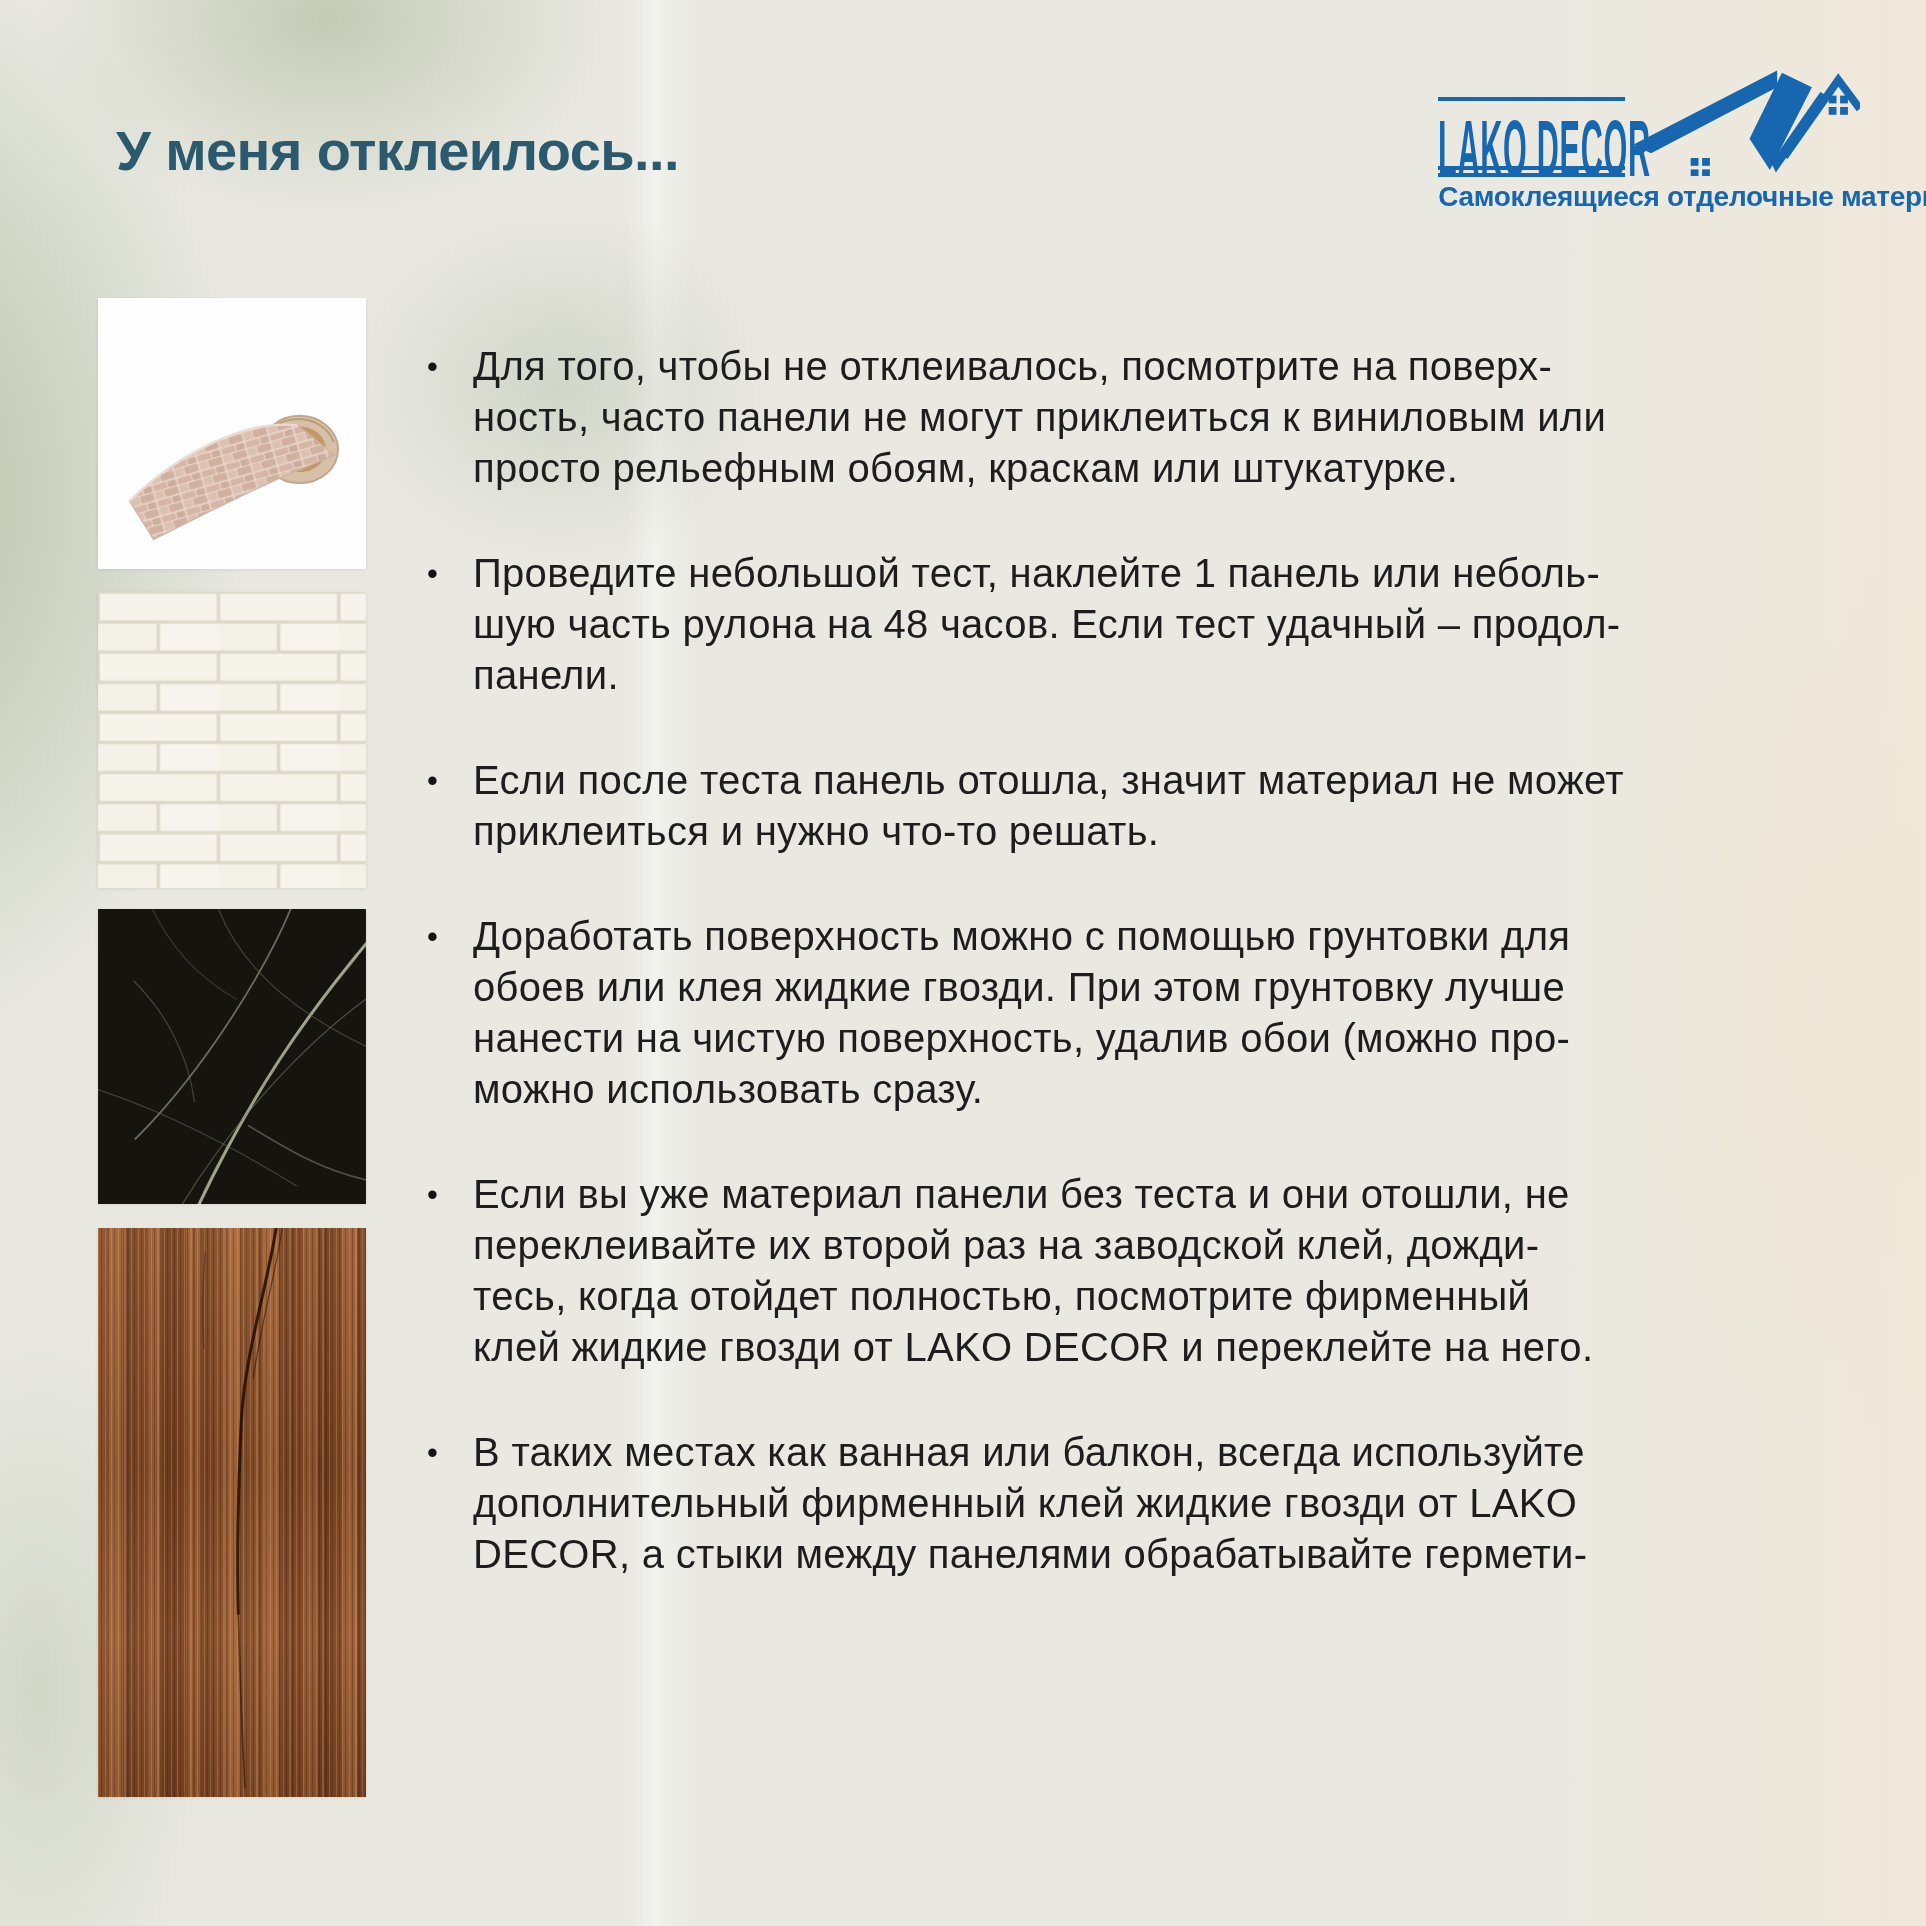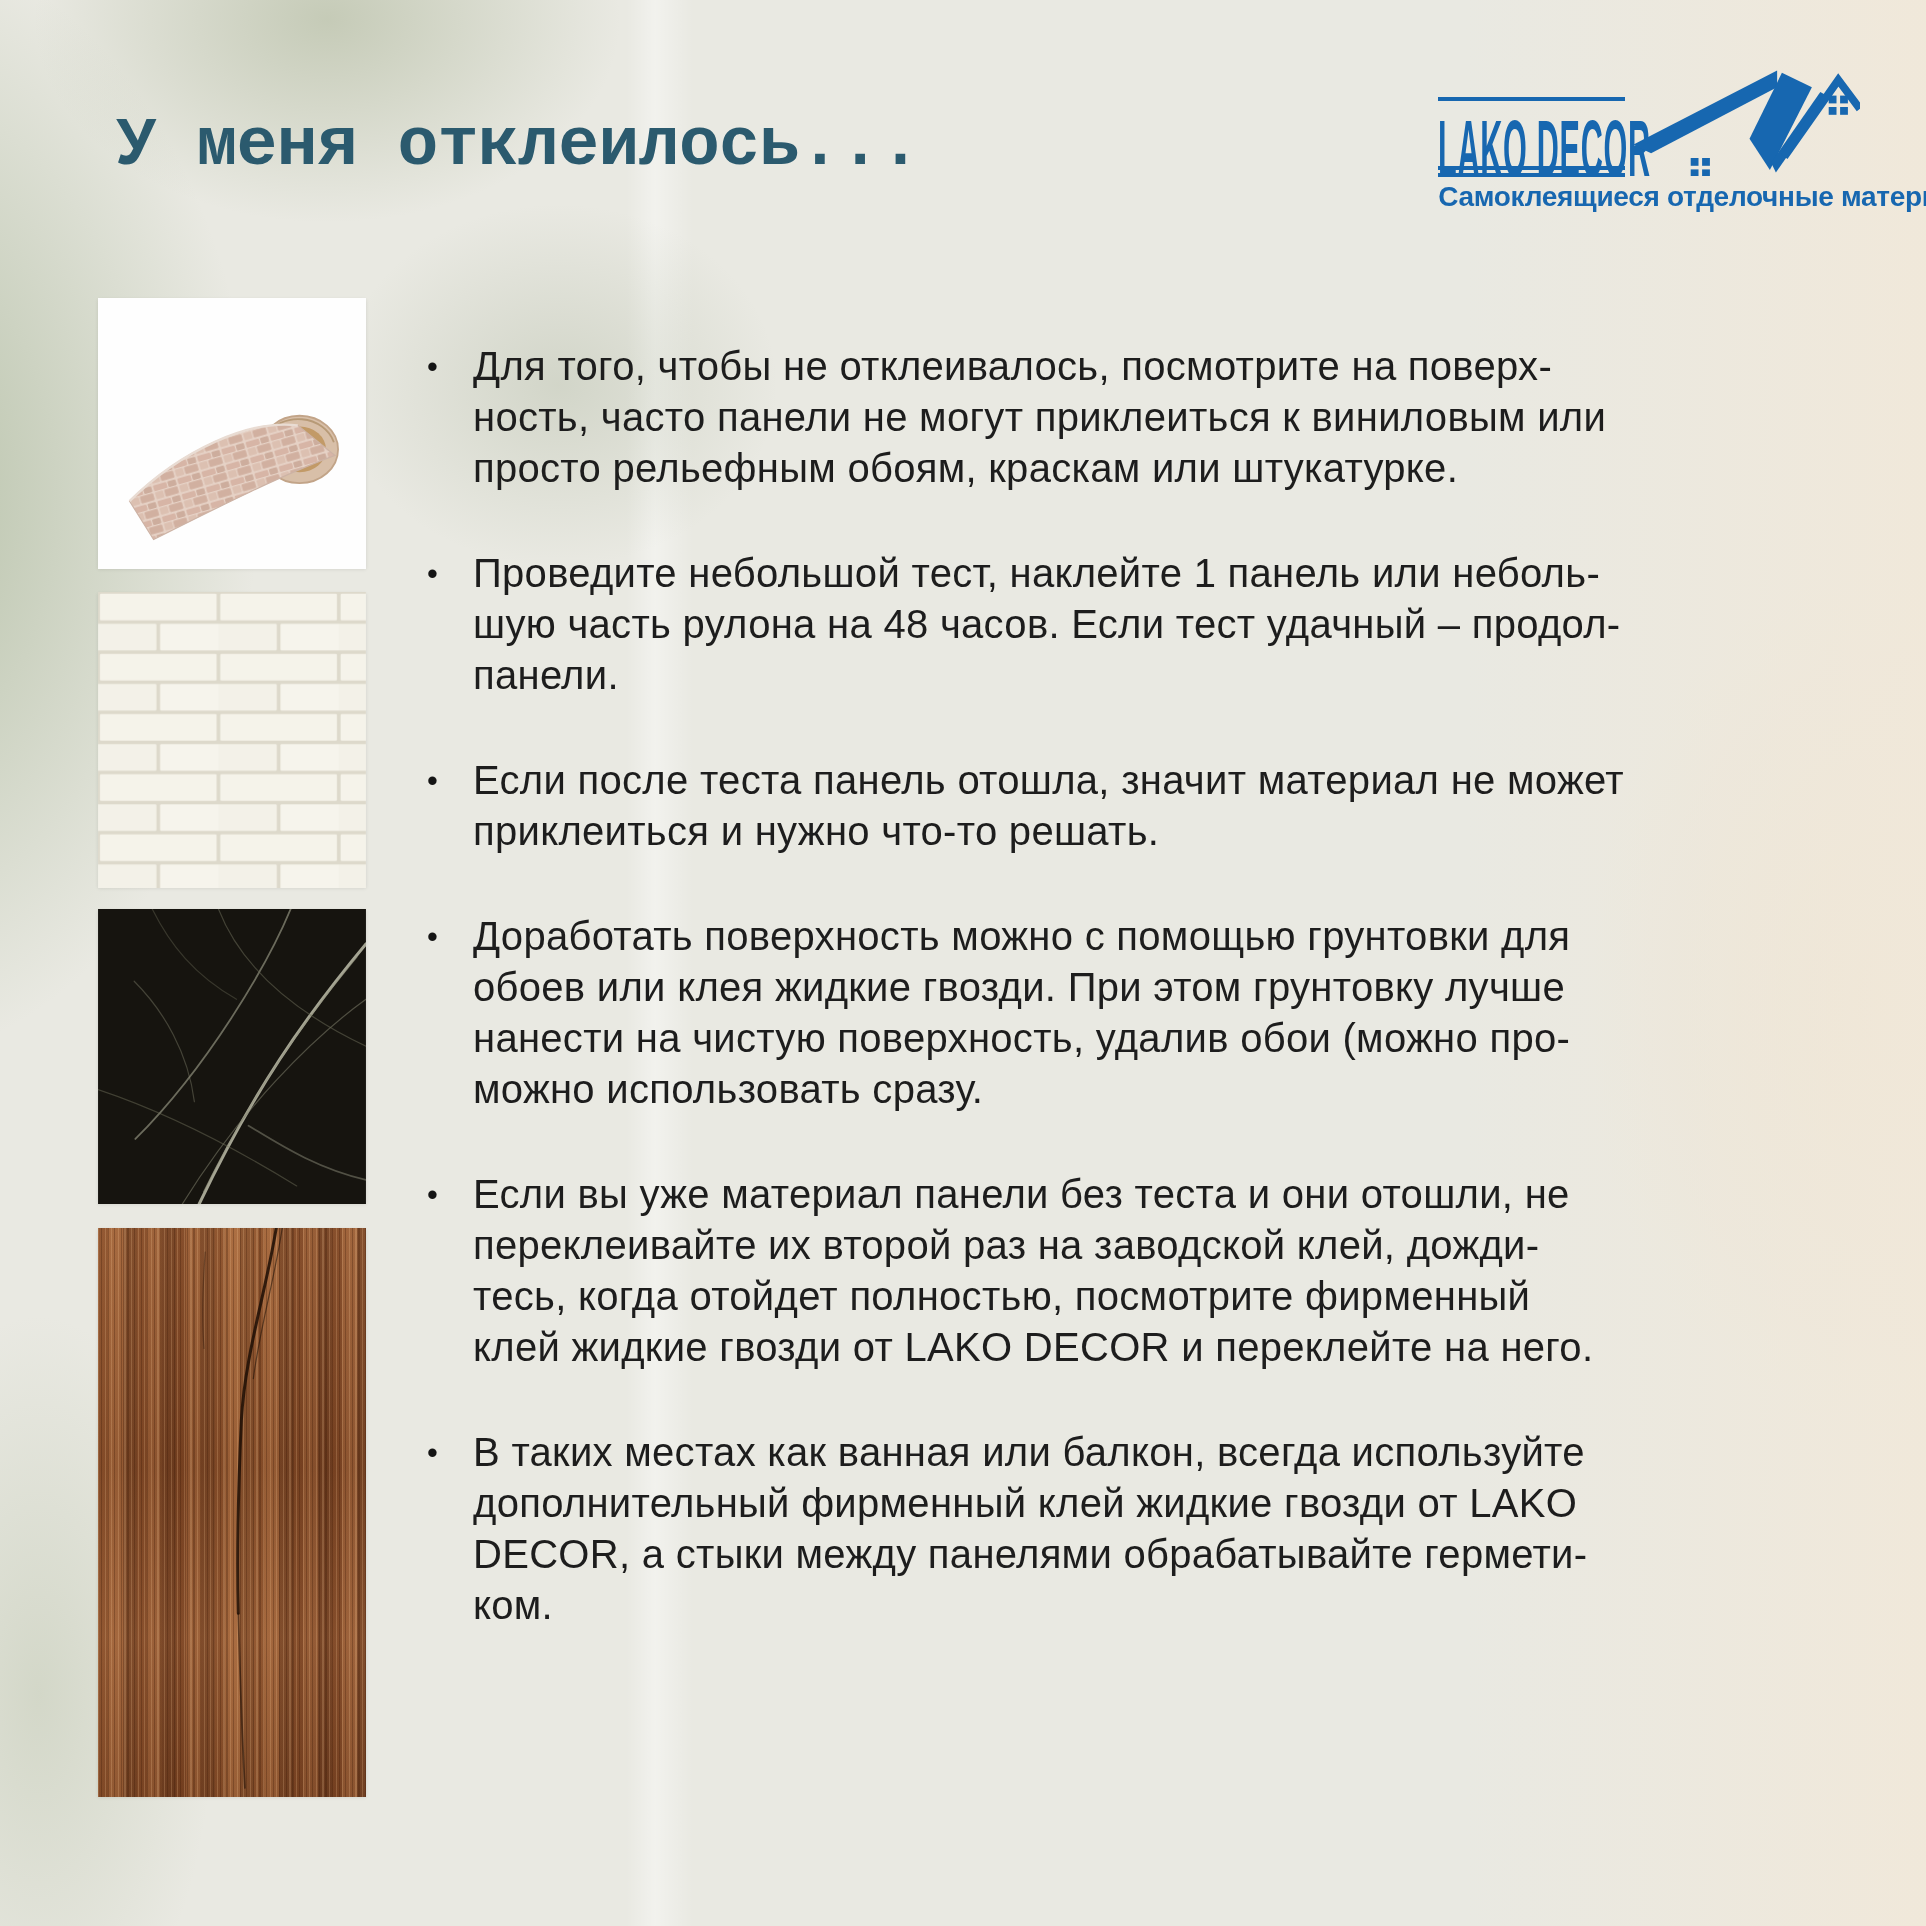--- a/index.html
+++ b/index.html
@@ -10,23 +10,23 @@
     background-image:
       radial-gradient(602px 903px at -6% 26%, rgba(163,178,146,0.75), rgba(163,178,146,0) 62%),
       radial-gradient(451px 313px at 17% 1%, rgba(168,178,148,0.55), rgba(168,178,148,0) 65%),
       radial-gradient(313px 259px at 29% 20%, rgba(150,162,134,0.28), rgba(150,162,134,0) 70%),
       radial-gradient(253px 542px at 2% 88%, rgba(170,182,152,0.35), rgba(170,182,152,0) 70%),
       linear-gradient(270deg, rgba(241,232,217,0.9), rgba(241,232,217,0) 24%),
       radial-gradient(421px 602px at 98% 52%, rgba(236,225,205,0.7), rgba(236,225,205,0) 72%),
       linear-gradient(90deg, rgba(255,255,255,0) 32.5%, rgba(255,255,255,0.4) 34%, rgba(255,255,255,0) 36%);
   }
   .page-title{
-    position:absolute;left:116px;top:107px;
-    font-size:68px;font-weight:800;letter-spacing:-0.6px;
-    color:#2b5a6e;white-space:nowrap;font-family:Liberation Mono, monospace;
+    position:absolute;left:116px;top:118px;
+    font-size:56px;font-weight:800;letter-spacing:-0.6px;
+    color:#2b5a6e;white-space:nowrap;
   }
   
   .logo{position:absolute;left:1437px;top:67px;width:425px;height:144px;}
   .logo .rule-top{position:absolute;left:1.2px;top:30px;width:187px;height:4.2px;background:#1767b0;}
   .logo .brand{
     position:absolute;left:1.2px;top:35px;height:63px;
     font-size:51px;font-weight:800;color:#1767b0;white-space:nowrap;
     transform:scale(0.60,1.58);transform-origin:left top;letter-spacing:1.2px;
   }
   .logo .rule-b1{position:absolute;left:1.2px;top:99px;width:187px;height:3.6px;background:#1767b0;}
@@ -206,19 +206,18 @@
         <div>клей жидкие гвозди от LAKO DECOR и переклейте на него.</div>
       </div>
     </div>
 
     <div class="bullet">
       <div class="marker">•</div>
       <div class="lines">
         <div>В таких местах как ванная или балкон, всегда используйте</div>
         <div>дополнительный фирменный клей жидкие гвозди от LAKO</div>
         <div>DECOR, а стыки между панелями обрабатывайте гермети-</div>
-        <div>ком.</div>
       </div>
     </div>
 
   </div>
 </div>
 
 
 </body></html>

